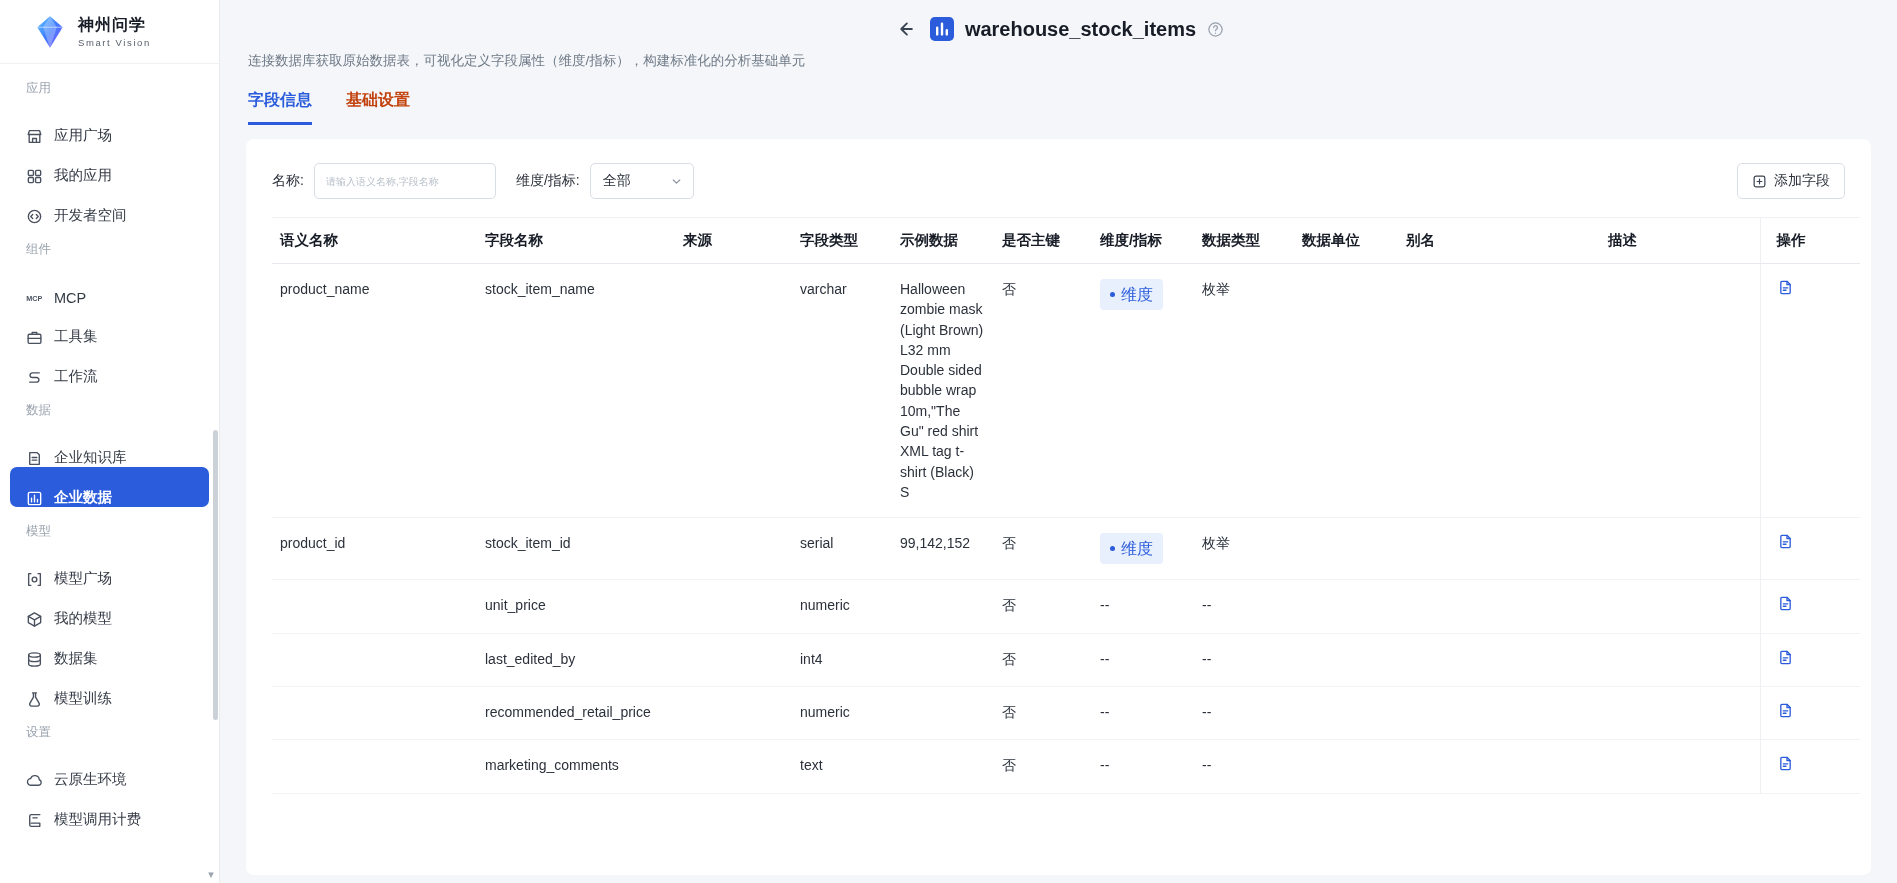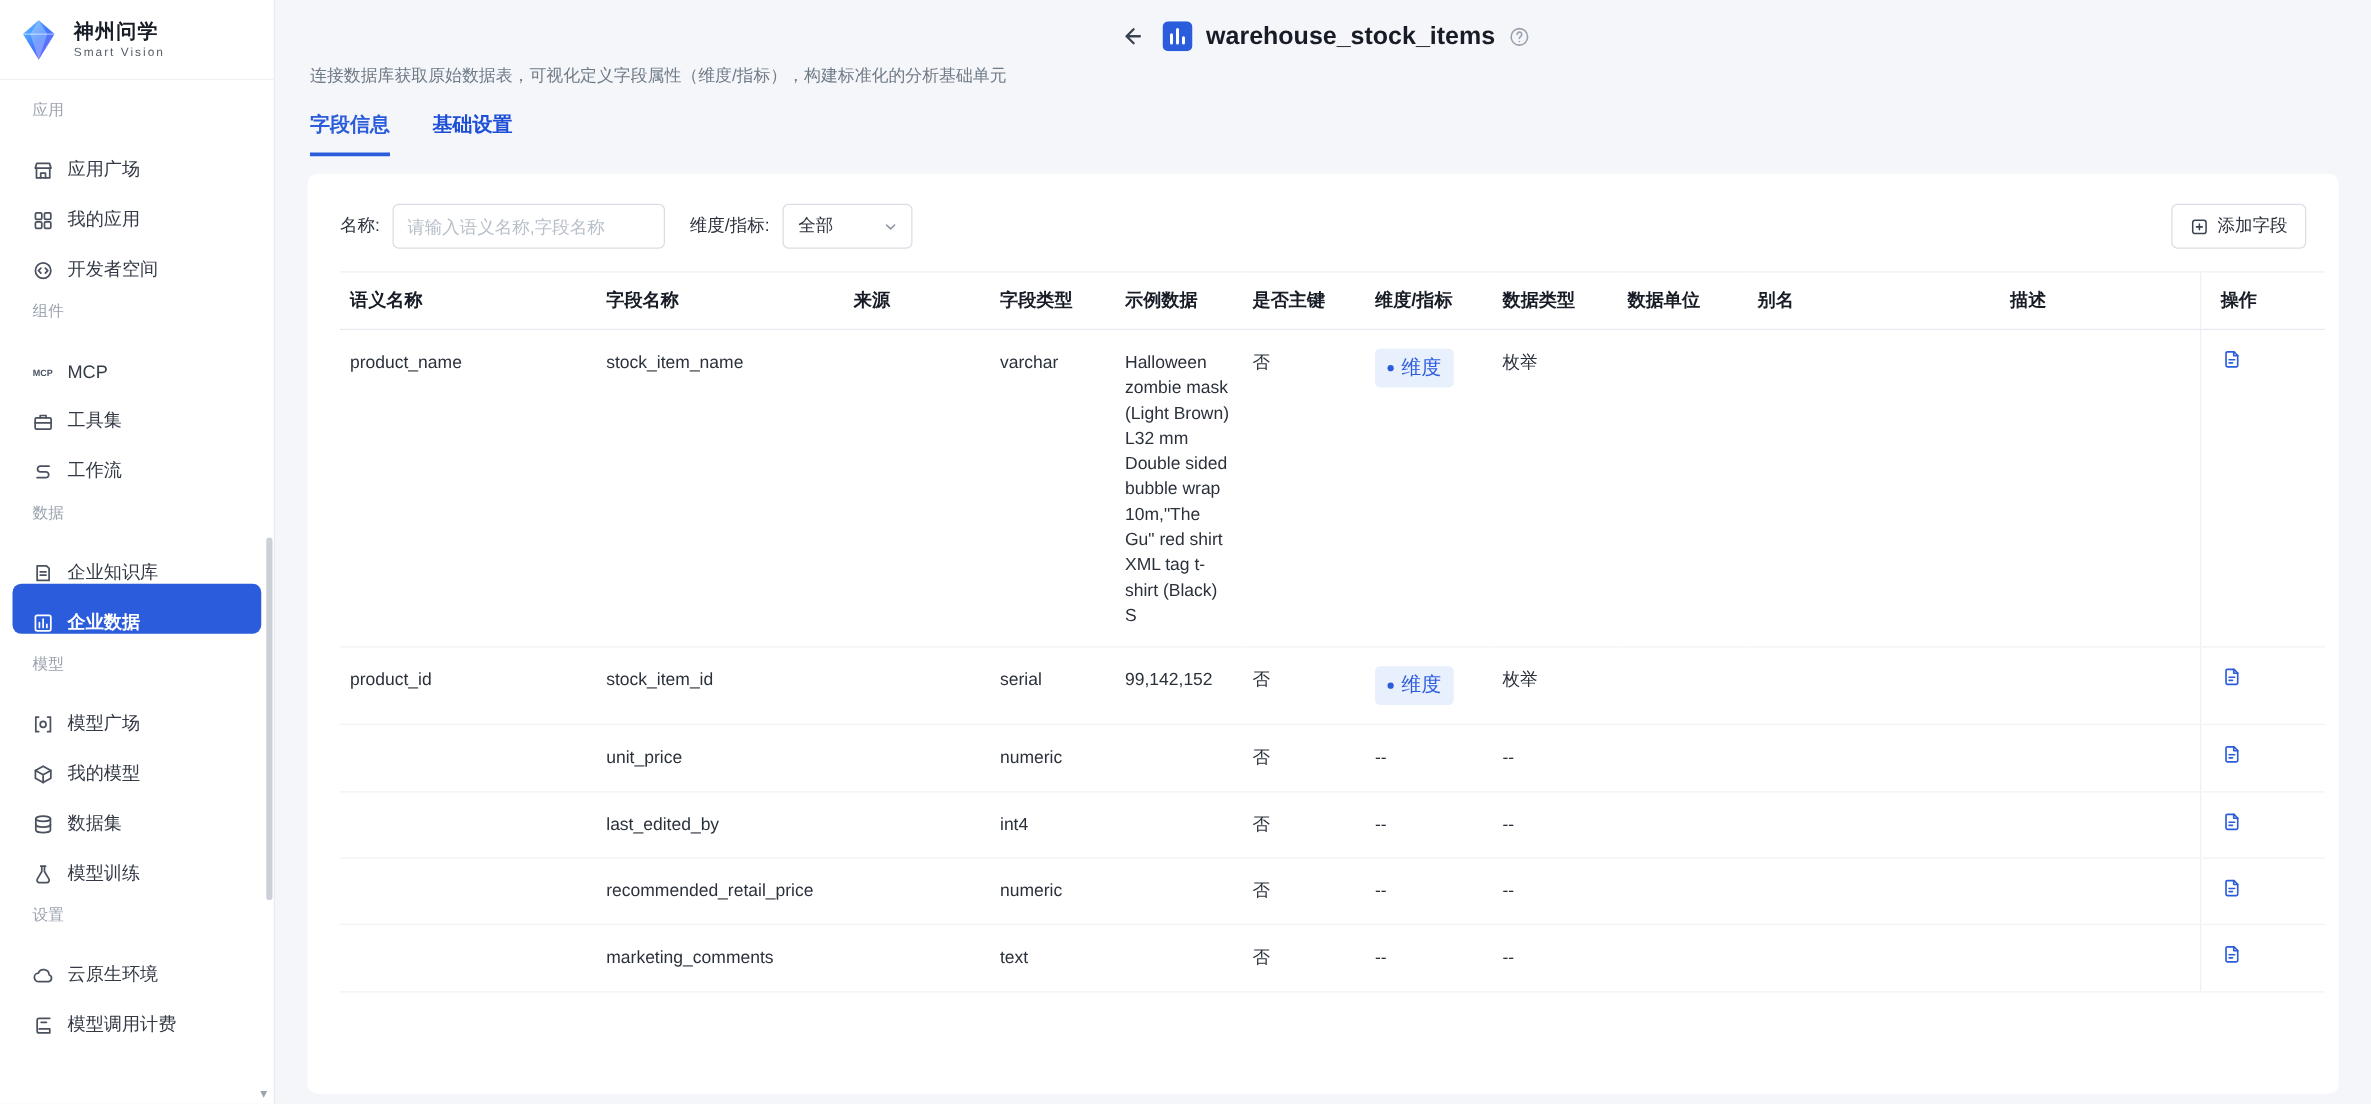--- a/index.html
+++ b/index.html
@@ -3,21 +3,21 @@
 <meta charset="utf-8">
 <style>
   :root { --accent:#2b5cdb; --accent-soft:#e8effd; }
   * { margin:0; padding:0; box-sizing:border-box; }
   html,body { width:1897px; height:883px; }
   body { overflow:hidden; font-family:"Liberation Sans","DejaVu Sans",sans-serif; background:#f4f6f9; color:#1f2430; display:flex; }
   .icon svg { display:block; width:100%; height:100%; }
 
   
   .sidebar { width:220px; min-width:220px; height:100%; background:#fff; border-right:1px solid #e9ebef; position:relative; }
-  .logo { display:flex; align-items:center; gap:9px; padding:12px 12px; height:64px; border-bottom:1px solid #f0f1f4; }
+  .logo { display:flex; align-items:center; gap:9px; padding:12px 31px; height:64px; border-bottom:1px solid #f0f1f4; }
   .logo-mark { width:38px; height:38px; }
   .logo-mark svg { width:100%; height:100%; display:block; }
   .logo-title { font-size:16px; font-weight:bold; color:#171c26; letter-spacing:1px; }
   .logo-sub { font-size:9.5px; color:#565e6a; letter-spacing:1.6px; margin-top:1px; }
   .nav-section-label { margin:16px 26px 8px; font-size:12.5px; color:#9aa3ae; }
   .nav-item { display:flex; align-items:flex-end; gap:11px; height:40px; margin:0 10px; padding:0 16px; border-radius:7px; font-size:14.5px; color:#333a45; cursor:pointer; }
   .nav-item .nav-icon { width:17px; height:17px; color:#4a5260; flex-shrink:0; }
   .nav-item.active { background:var(--accent); color:#fff; font-weight:bold; }
   .nav-item.active .nav-icon { color:#fff; }
   .sb-thumb { position:absolute; right:1px; top:430px; width:5px; height:290px; border-radius:3px; background:#ccd1d8; cursor:pointer; }
@@ -26,27 +26,27 @@
   
   .main { flex:1; height:100%; padding:0 26px; overflow:hidden; }
   .head-row { display:flex; align-items:center; gap:11px; padding-top:16px;justify-content:center; }
   .back { width:26px; height:26px; border:none; background:transparent; cursor:pointer; color:#3a4350; padding:2px; }
   .back svg { width:20px; height:20px; display:block; }
   .title-icon { width:24px; height:24px; }
   .title { font-size:20px; font-weight:bold; color:#171c26; }
   .help { width:17px; height:17px; cursor:pointer; }
   .subtitle { margin:10px 0 0 2px; font-size:13.5px; color:#6f7a87; }
   .tabs { display:flex; gap:34px; margin-top:20px; padding-left:2px; }
-  .tab { font-size:16px; color:#1d4ed8; padding-bottom:11px; cursor:pointer; font-weight:600; }
+  .tab { font-size:16px; color:#c2410c; padding-bottom:11px; cursor:pointer; font-weight:600; }
   .tab.active { color:var(--accent); font-weight:bold; border-bottom:3px solid var(--accent); }
 
   .card { margin-top:14px; background:#fff; border-radius:8px; padding:24px 26px 0; height:736px; overflow:hidden; }
   .filter-row { display:flex; align-items:center; gap:10px; }
   .f-label { font-size:14px; color:#2b313b; }
-  .f-input { width:218px; height:36px; border:1px solid #d9dde4; border-radius:5px; padding:14px 11px; font-size:14px; color:#2b313b; outline:none; font-family:inherit; }
+  .f-input { width:182px; height:36px; border:1px solid #d9dde4; border-radius:5px; padding:14px 11px; font-size:10px; color:#2b313b; outline:none; font-family:inherit; }
   .f-input::placeholder { color:#b9c0ca; }
   .f-label.dim { margin-left:10px; }
   .f-select { width:104px; height:36px; border:1px solid #d9dde4; border-radius:5px; display:flex; align-items:center; justify-content:space-between; padding:0 10px 0 12px; font-size:14px; color:#2b313b; cursor:pointer; background:#fff; }
   .f-select .chev { width:13px; height:13px; }
   .spacer { flex:1; }
   .add-btn { display:flex; align-items:center; gap:7px; height:36px; padding:0 14px; border:1px solid #d9dde4; border-radius:5px; background:#fff; font-size:14px; color:#2b313b; cursor:pointer; font-family:inherit; }
   .add-ic { width:15px; height:15px; color:#3a4350; }
 
   .tbl { width:100%; margin-top:18px; border-collapse:collapse; table-layout:fixed; }
   .tbl th { font-size:14.5px; font-weight:bold; color:#171c26; text-align:left; padding:13px 8px; border-top:1px solid #eef0f4; border-bottom:1px solid #e7e9ee; }

